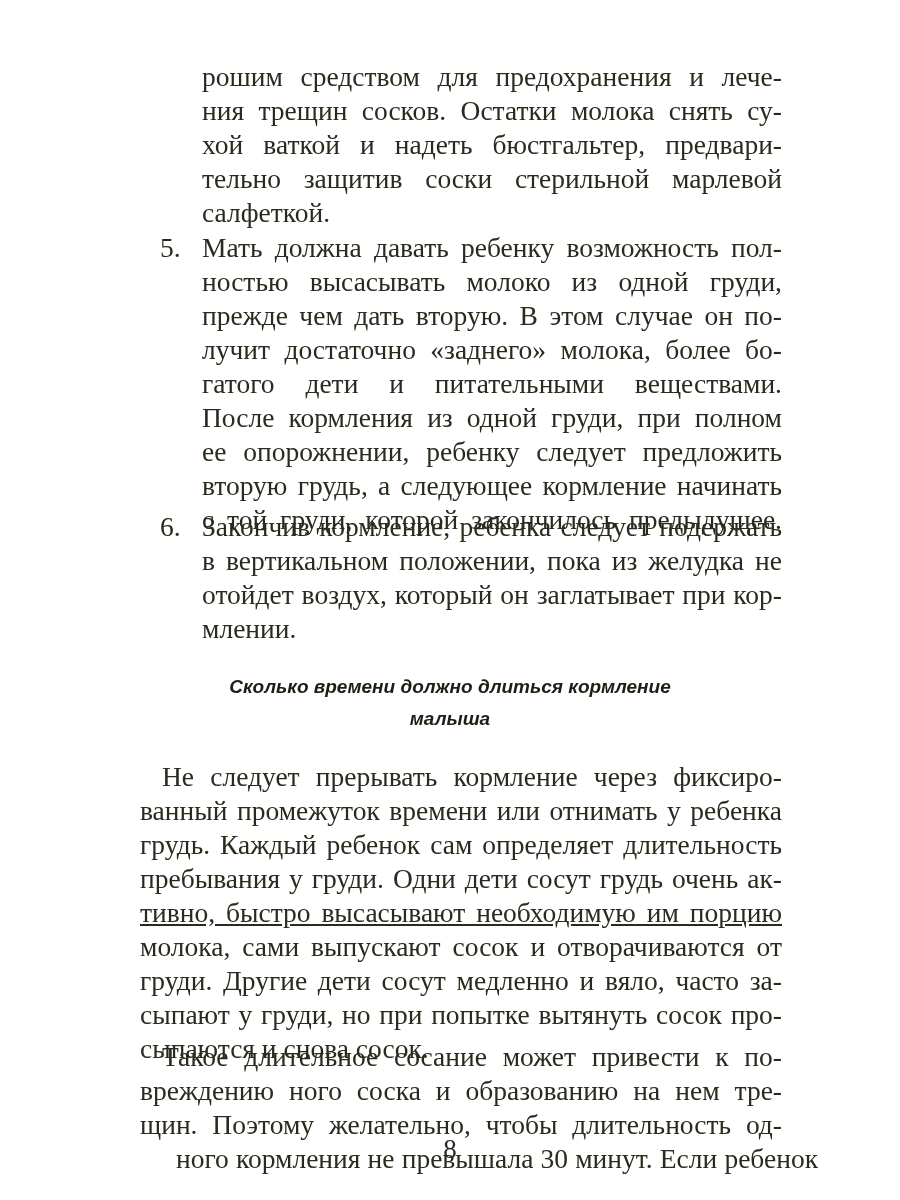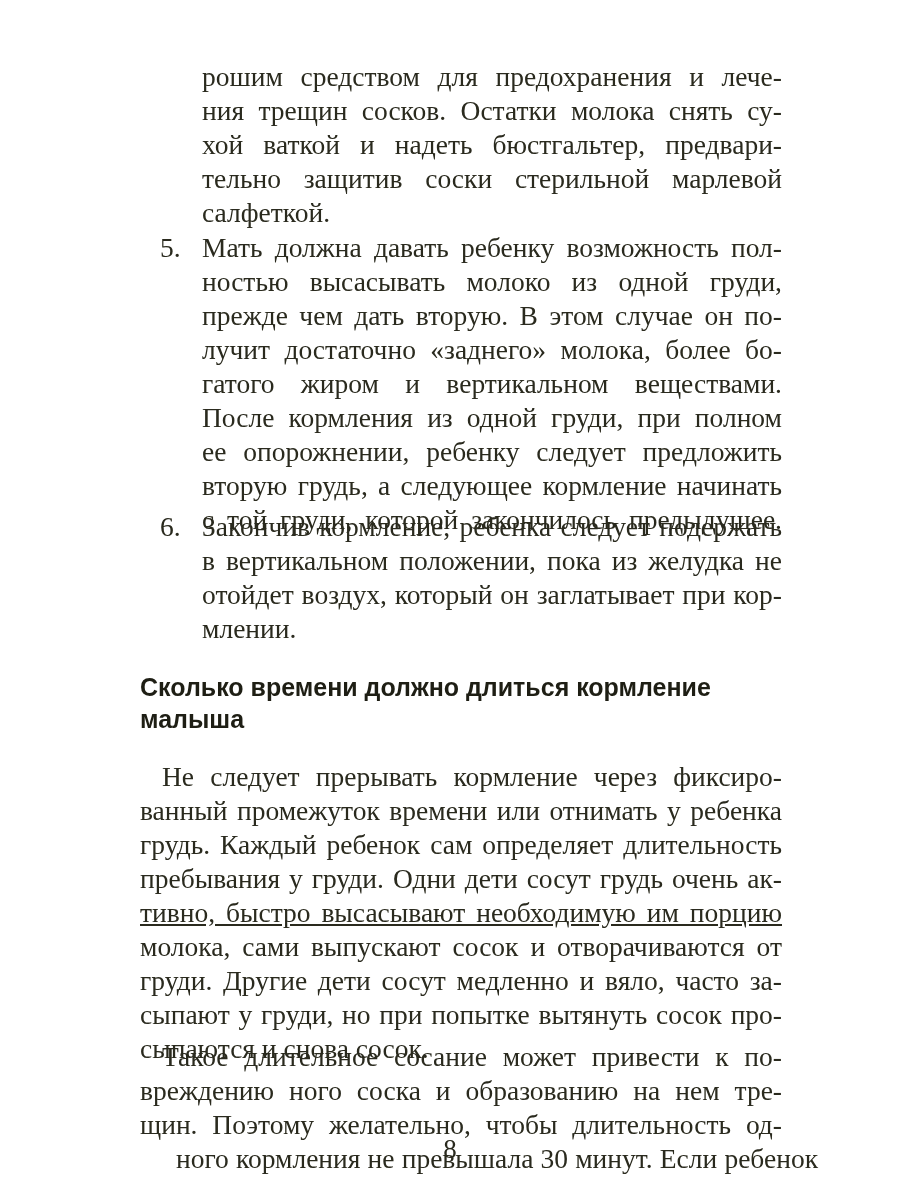--- a/index.html
+++ b/index.html
@@ -33,23 +33,25 @@
   }
   .num {
     position: absolute;
     font-size: 27.5px;
     line-height: 34px;
   }
   .heading {
     position: absolute;
     left: 140px;
     width: 620px;
+    text-align: center;
     font-family: "Liberation Sans", "DejaVu Sans", sans-serif;
     font-weight: bold;
-    font-size: 25px;
+    font-style: italic;
+    font-size: 19px;
     line-height: 34px;
     color: #1e1e14;
   }
   .pagenum {
     position: absolute;
     left: 0; width: 900px;
     top: 1133px;
     text-align: center;
     font-size: 27px;
     line-height: 32px;
@@ -67,21 +69,21 @@
     <div class="line" style="left:202px;top:162px;width:580px;">тельно защитив соски стерильной марлевой</div>
     <div class="line last" style="left:202px;top:196px;width:580px;">салфеткой.</div>
   </div>
 
   <div>
     <div class="num" style="left:160px;top:231px;">5.</div>
     <div class="line" style="left:202px;top:231px;width:580px;">Мать должна давать ребенку возможность пол-</div>
     <div class="line" style="left:202px;top:265px;width:580px;">ностью высасывать молоко из одной груди,</div>
     <div class="line" style="left:202px;top:299px;width:580px;">прежде чем дать вторую. В этом случае он по-</div>
     <div class="line" style="left:202px;top:333px;width:580px;">лучит достаточно «заднего» молока, более бо-</div>
-    <div class="line" style="left:202px;top:367px;width:580px;">гатого жиром и вертикальном веществами.</div>
+    <div class="line" style="left:202px;top:367px;width:580px;">гатого дети и питательными веществами.</div>
     <div class="line" style="left:202px;top:401px;width:580px;">После кормления из одной груди, при полном</div>
     <div class="line" style="left:202px;top:435px;width:580px;">ее опорожнении, ребенку следует предложить</div>
     <div class="line" style="left:202px;top:469px;width:580px;">вторую грудь, а следующее кормление начинать</div>
     <div class="line" style="left:202px;top:503px;width:580px;">с той груди, которой закончилось предыдущее.</div>
   </div>
 
   <div>
     <div class="num" style="left:160px;top:508px;"></div>
   </div>
   <div>

